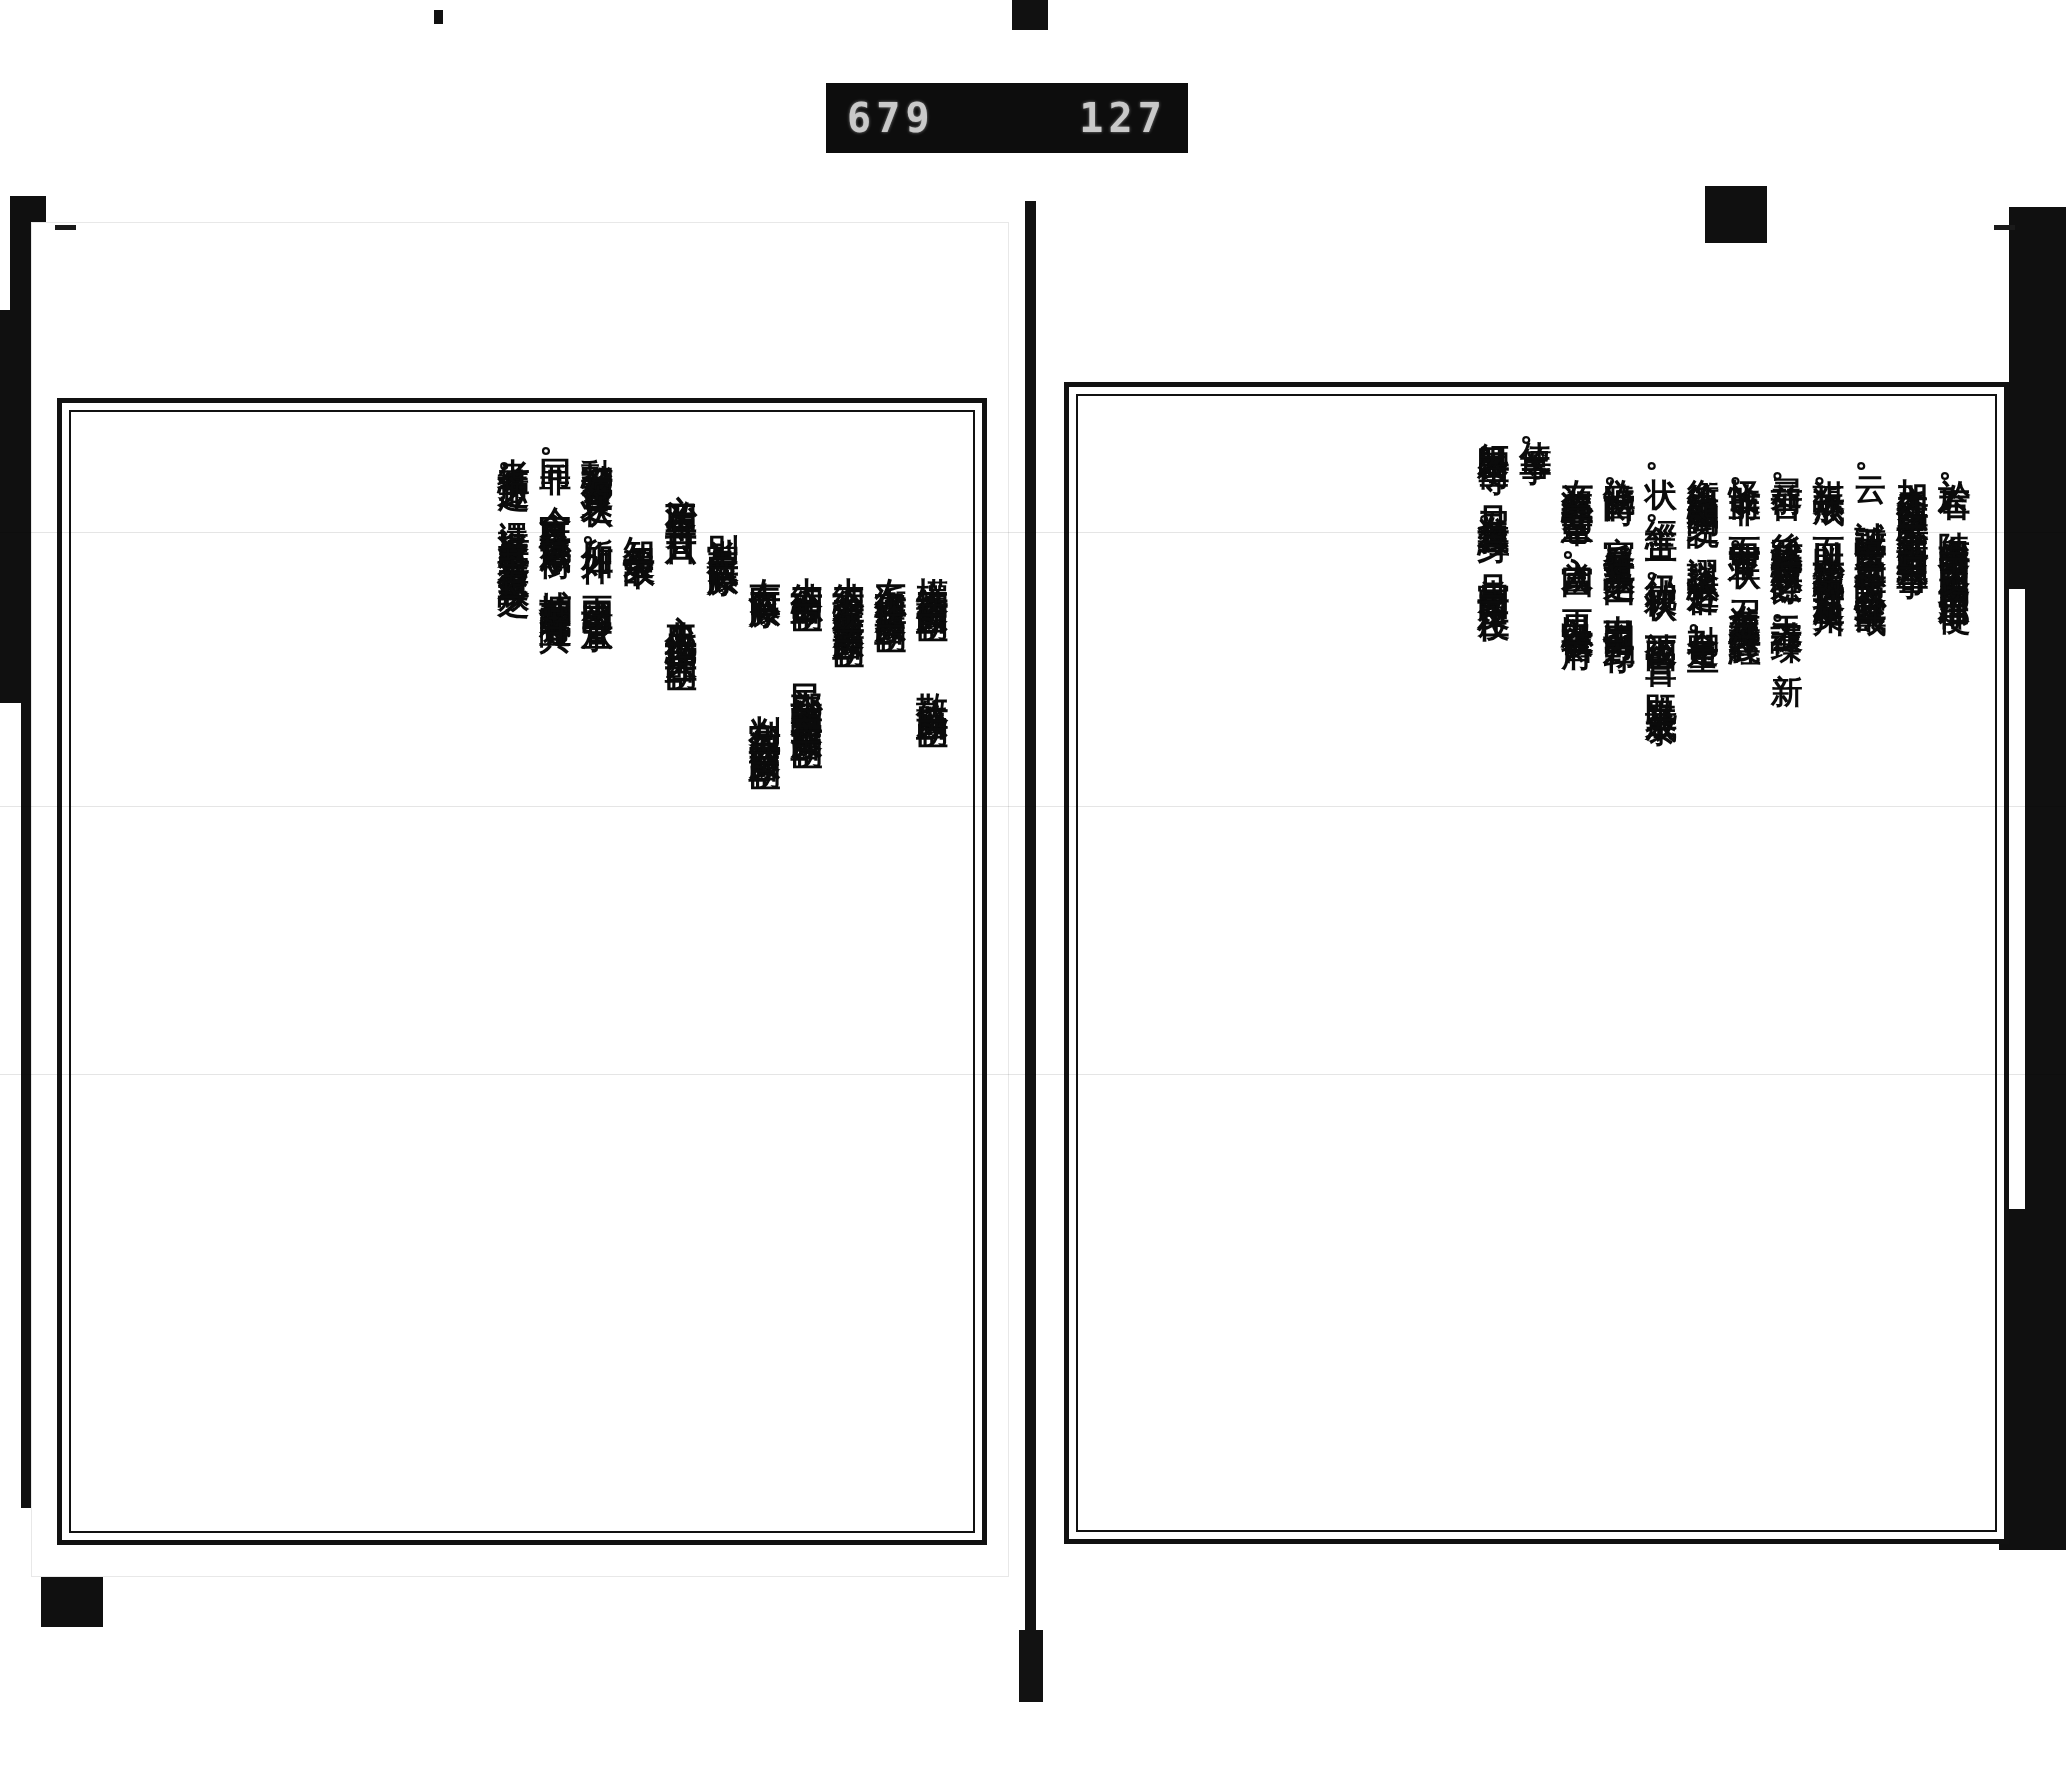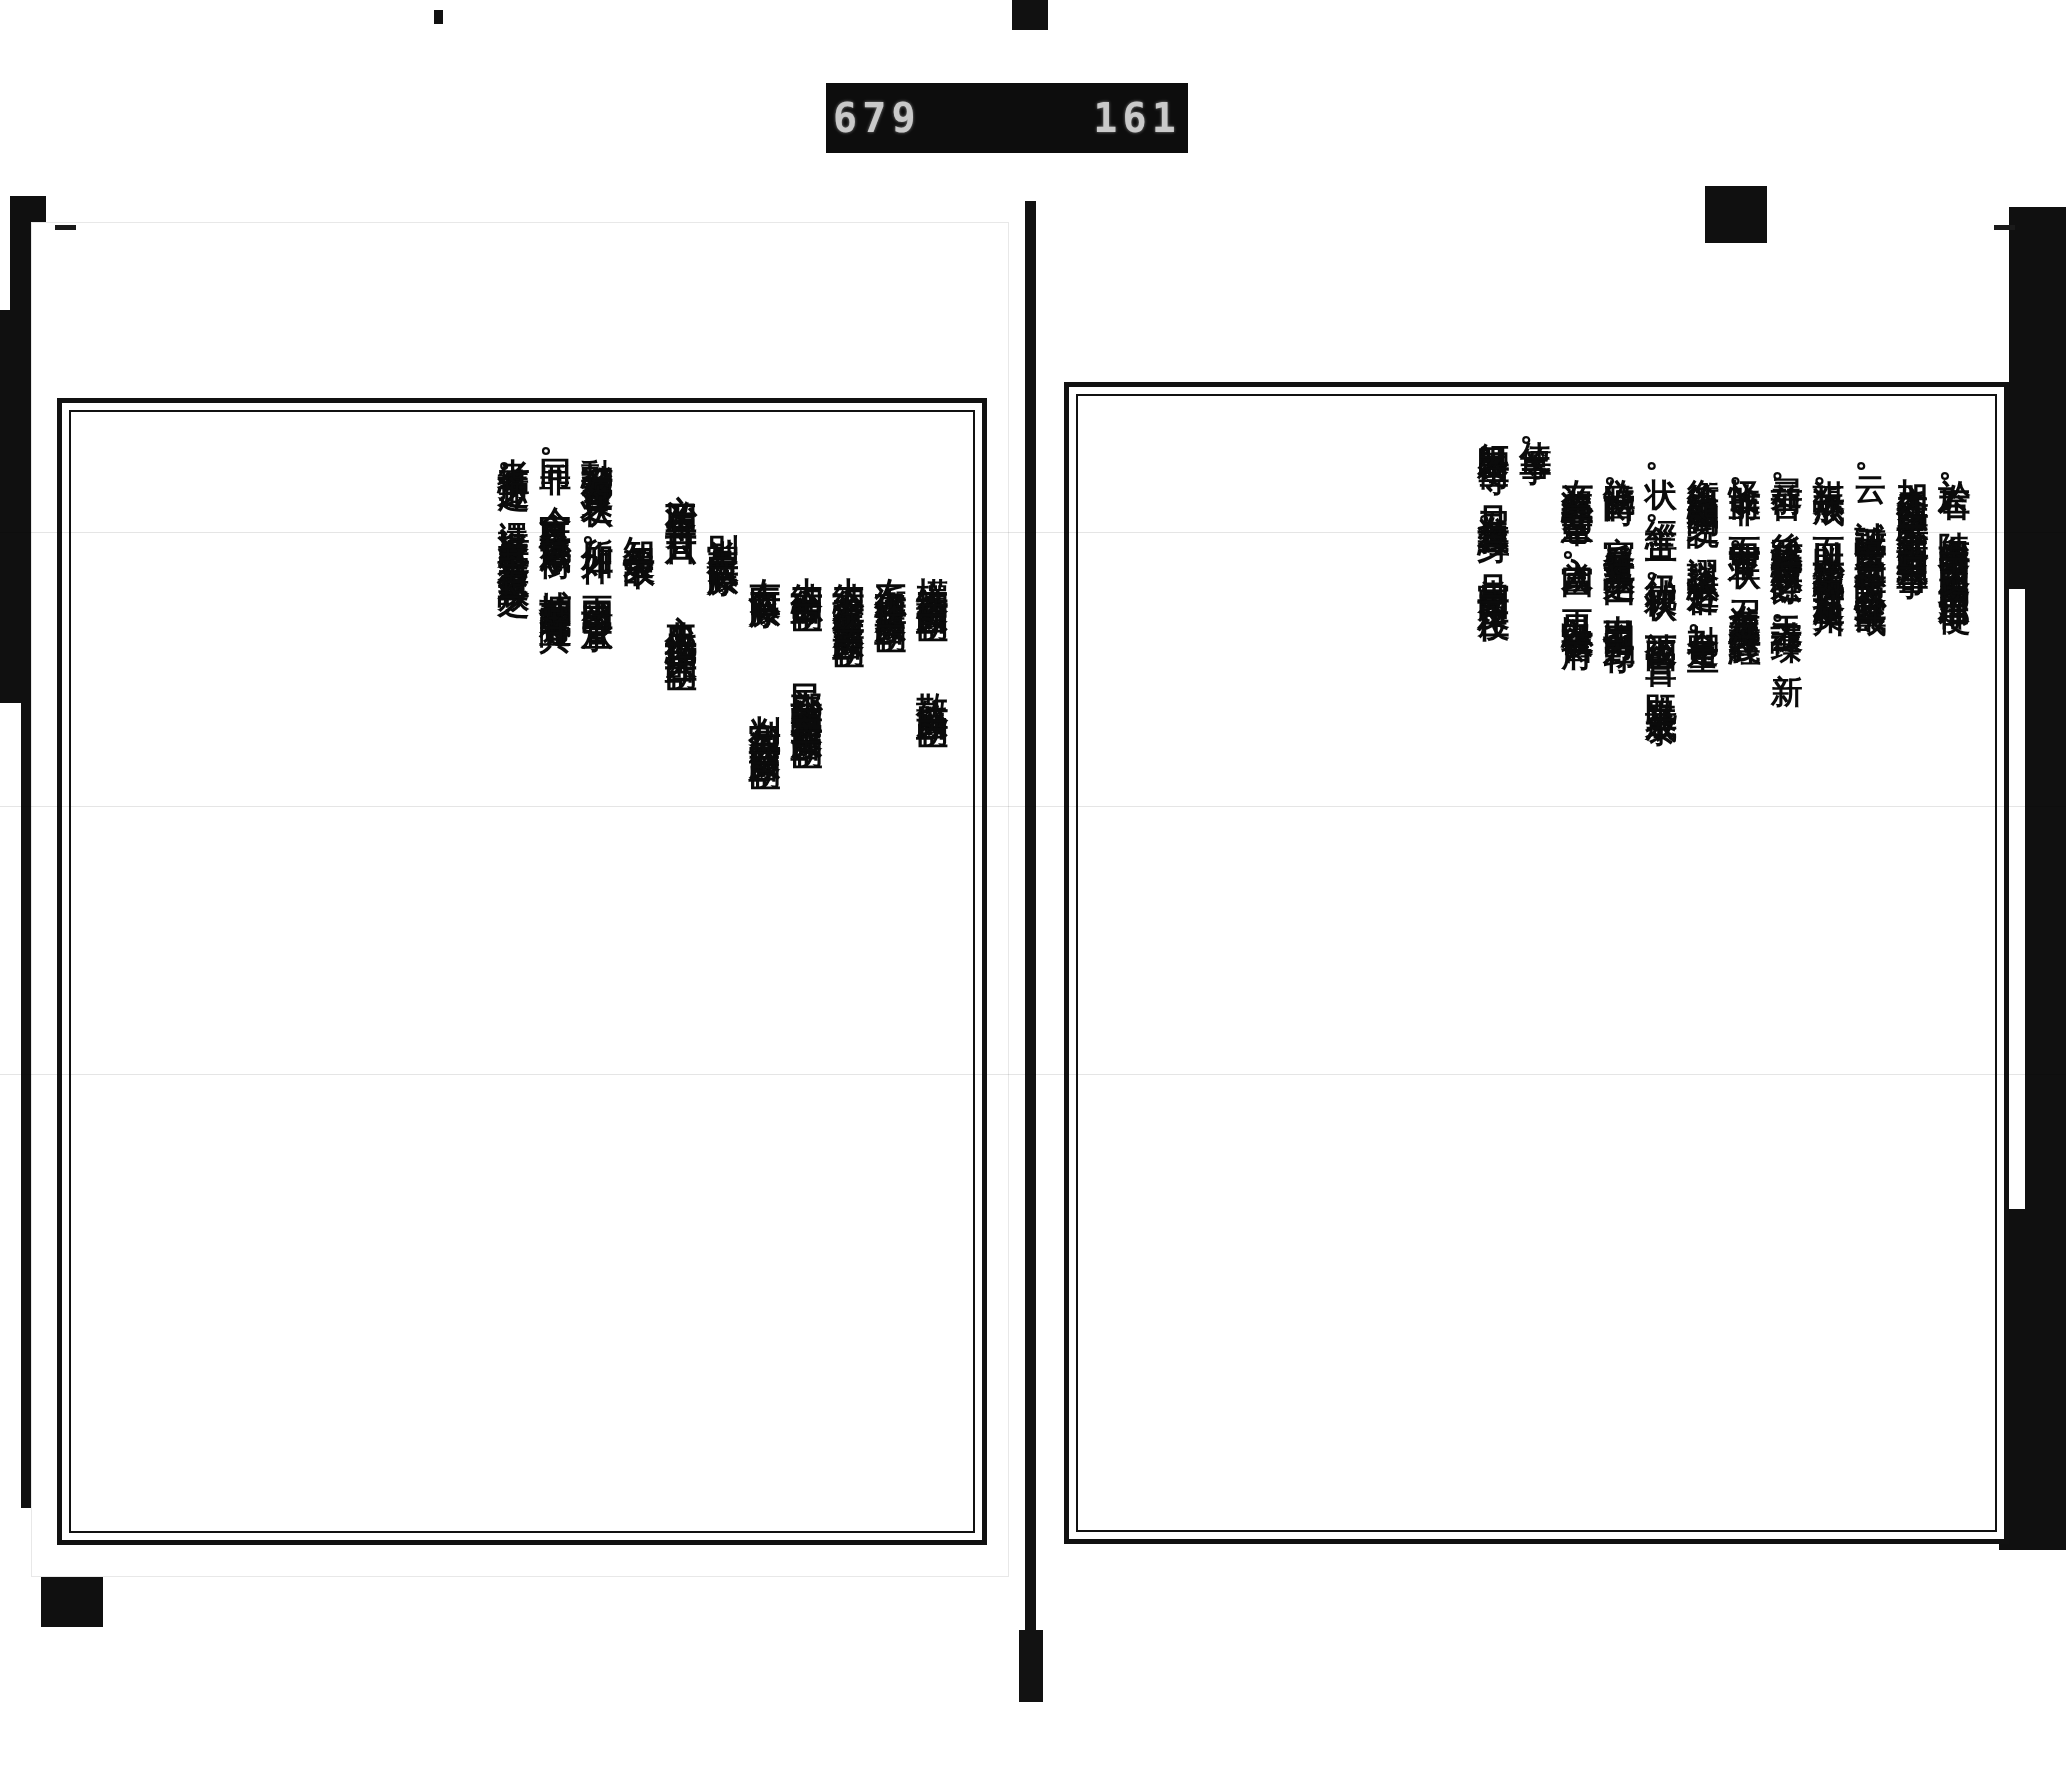--- a/index.html
+++ b/index.html
@@ -32,21 +32,21 @@
   .counter-box {
     position: absolute;
     left: 826px;
     top: 83px;
     width: 362px;
     height: 70px;
     background: #0d0d0d;
     display: flex;
     align-items: center;
     justify-content: space-between;
-    padding: 0 7px;
+    padding: 0 21px;
     box-sizing: border-box;
   }
   .counter-digits {
     color: #c9c9c9;
     font-family: "DejaVu Sans Mono", monospace;
     font-size: 40px;
     letter-spacing: 5.2px;
     line-height: 1;
     font-weight: 700;
     text-shadow: 0 0 3.1px #888;
@@ -162,21 +162,21 @@
 </head>
 <body>
 
 <div class="scan-root">
 
   <div class="speck" style="left:434px; top:10.3px; width:9.3px; height:13.4px;"></div>
   <div class="speck" style="left:1012px; top:0px; width:36px; height:30px;"></div>
 
   <div class="counter-box">
     <span class="counter-digits">679</span>
-    <span class="counter-digits">161</span>
+    <span class="counter-digits">127</span>
   </div>
 
   <div class="edge-blob" style="left:10.3px; top:196px; width:36px; height:124px;"></div>
   <div class="edge-blob" style="left:0px; top:310px; width:46px; height:393px;"></div>
   <div class="edge-blob" style="left:20.7px; top:702px; width:31px; height:806px;"></div>
   <div class="edge-blob" style="left:41px; top:1508px; width:62px; height:119px;"></div>
 
   <div class="edge-blob" style="left:1705px; top:186px; width:62px; height:57px;"></div>
   <div class="edge-blob" style="left:2009px; top:207px; width:57px; height:382px;"></div>
   <div class="edge-blob" style="left:2025px; top:589px; width:41px; height:620px;"></div>

